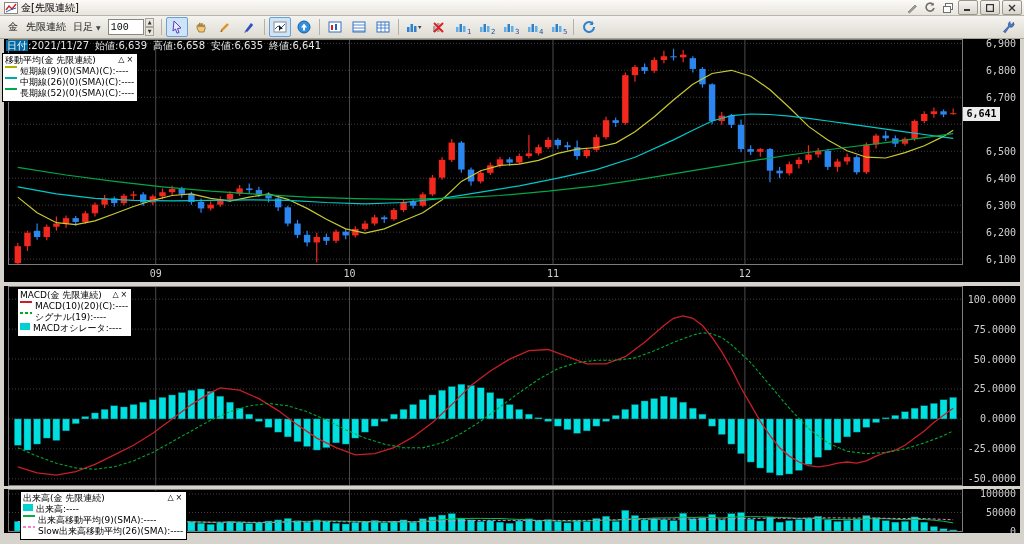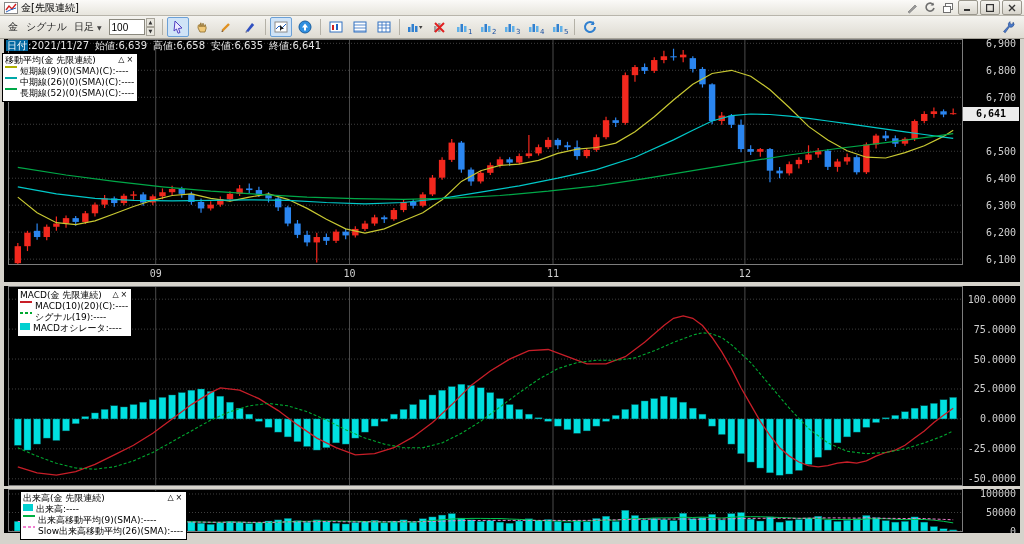--- a/index.html
+++ b/index.html
@@ -16,21 +16,21 @@
   .win-btn{width:18px;height:13px;margin-left:2px;display:flex;align-items:center;justify-content:center;
     background:linear-gradient(#f5f4f0,#d8d5cc);border:1px solid #9a978d;border-radius:2px;}
   
   .toolbar{height:22px;display:flex;align-items:center;padding:0 4px;
     background:linear-gradient(#f4f3ef,#dedbd2);border-bottom:1px solid #a8a59b;}
   .toolbar .txt{font-size:10px;color:#222;margin:0 4px;white-space:nowrap;}
   .dropdown{display:flex;align-items:center;font-size:10px;color:#222;margin:0 3px;}
   .dropdown .arr{font-size:6px;margin-left:3px;color:#444;}
   .spinner{display:flex;align-items:center;margin:0 4px;}
   .spinner input{width:30px;height:14px;font-size:10px;border:1px solid #8a887e;
-    padding:0 2px;font-family:Liberation Sans, sans-serif;background:#fff;}
+    padding:0 2px;font-family:Liberation Mono, monospace;background:#fff;}
   .spin-arrows{display:flex;flex-direction:column;margin-left:1px;}
   .spin-arrows span{font-size:5px;line-height:5px;color:#333;padding:1px 2px;
     background:#e8e6de;border:1px solid #a8a59b;}
   .tool-btn{width:20px;height:18px;display:flex;align-items:center;justify-content:center;
     border:1px solid transparent;border-radius:2px;margin:0 1px;position:relative;}
   .tool-btn.selected{background:#cfe3f7;border-color:#6ba0d6;}
   .tool-btn .num{position:absolute;right:1px;bottom:0px;font-size:7px;color:#1a4fa0;line-height:7px;}
   .sep{width:1px;height:16px;background:#b4b1a7;margin:0 3px;}
   .toolbar .spacer{flex:1;}
   
@@ -40,21 +40,21 @@
   .info-line span{margin-right:6px;}
   .legend{position:absolute;background:#fff;border:1px solid #000;color:#000;
     font-size:9px;line-height:11px;padding:1px 3px 2px 2px;z-index:6;white-space:nowrap;}
   .legend .t-row{display:flex;align-items:flex-start;}
   .legend .t-row .ttl{flex:1;padding-right:8px;}
   .legend .btn{font-size:8px;line-height:9px;padding:0 1px;color:#000;}
   .legend .row{display:flex;align-items:flex-start;}
   .sw{display:inline-block;width:12px;height:2px;margin-right:3px;flex:0 0 auto;}
   .sw.block{height:7px;width:10px;}
   .sw.dash{background:repeating-linear-gradient(90deg,currentColor 0 3px,transparent 3px 5px);}
-  .price-tag{position:absolute;left:963px;top:68px;width:56px;height:14px;background:#ececec;
+  .price-tag{position:absolute;left:963px;top:68px;width:37px;height:14px;background:#ececec;
     color:#000;font-size:10px;font-weight:bold;text-align:center;line-height:14px;z-index:4;
     font-family:"DejaVu Sans Mono",monospace;}
   svg text{font-family:"DejaVu Sans Mono",monospace;}
 </style>
 </head>
 <body>
 
 <div class="window">
 
   <div class="titlebar">
@@ -94,21 +94,21 @@
     </span>
     <span class="win-btn">
       <svg width="8" height="8" viewBox="0 0 8 8">
           <path d="M1 1 L7 7 M7 1 L1 7" stroke="#333" stroke-width="1.4"></path>
         </svg>
     </span>
   </div>
 
   <div class="toolbar">
     <span class="txt">金</span>
-    <span class="txt">シグナル</span>
+    <span class="txt">先限連続</span>
     <span class="dropdown">
       <span>日足</span>
         <span class="arr">▼</span>
     </span>
     <span class="spinner">
       <input readonly="" value="100" style="">
       <span class="spin-arrows">
         <span>▲</span>
         <span>▼</span>
       </span>

